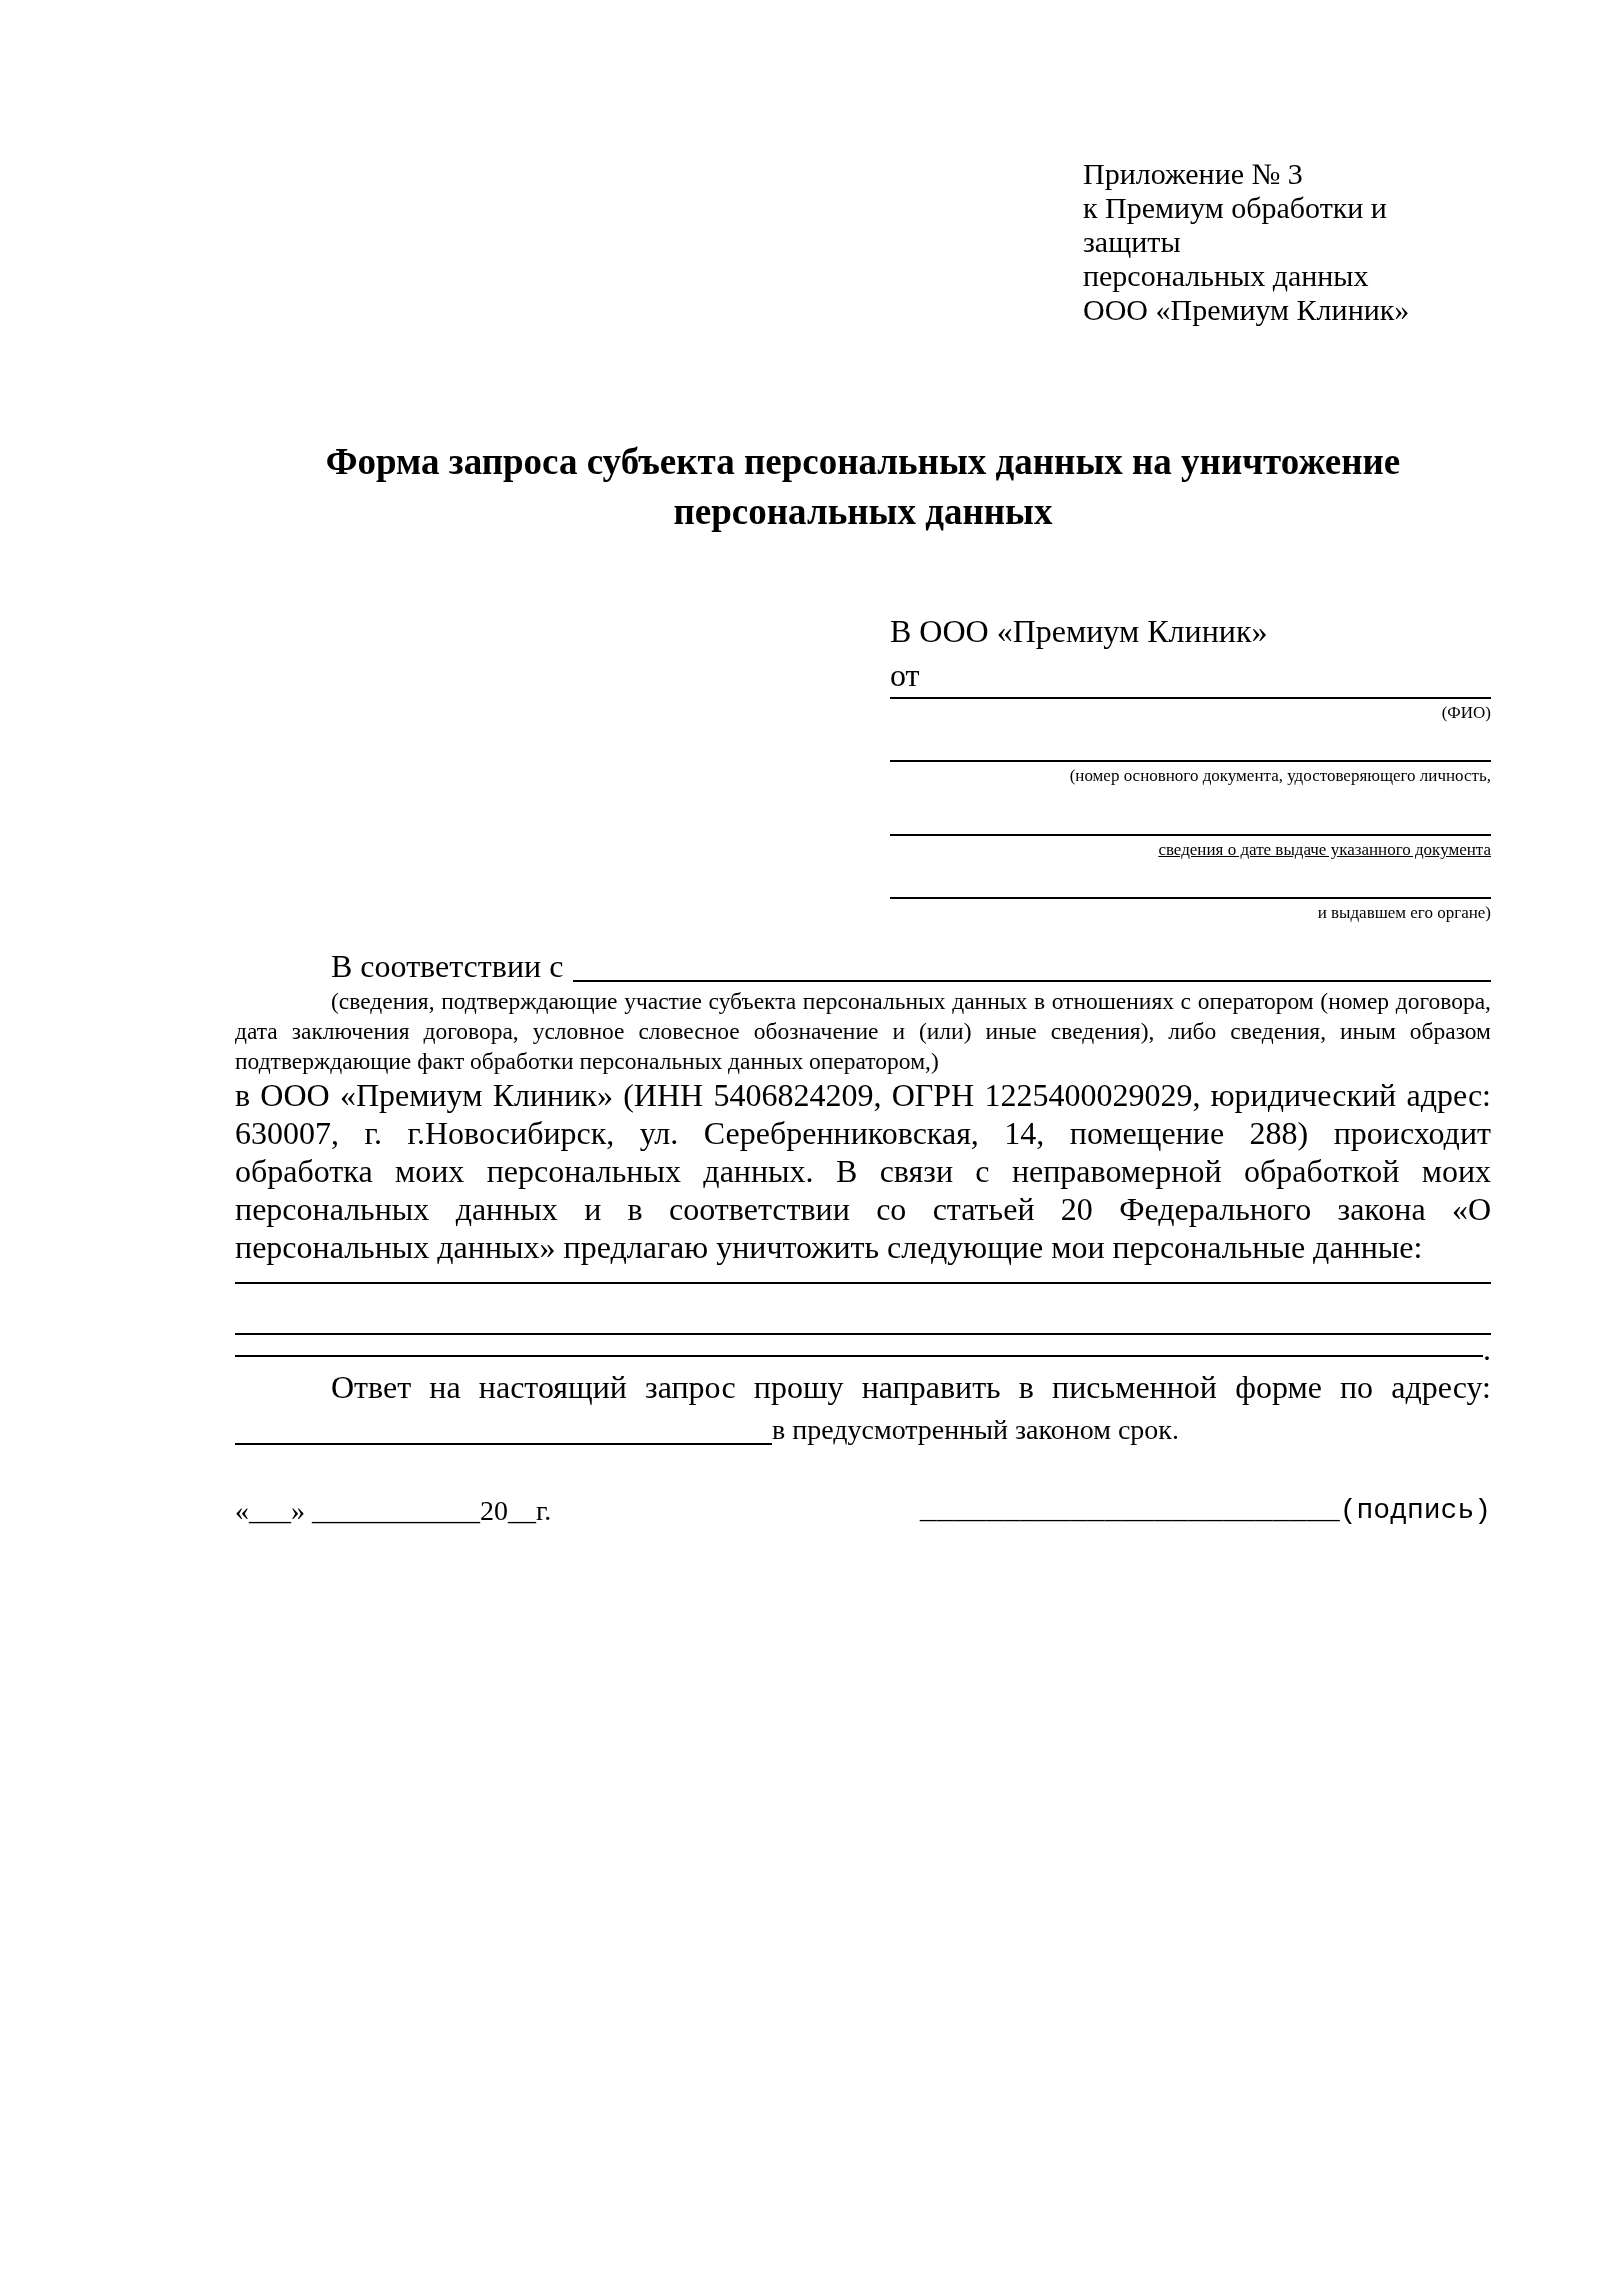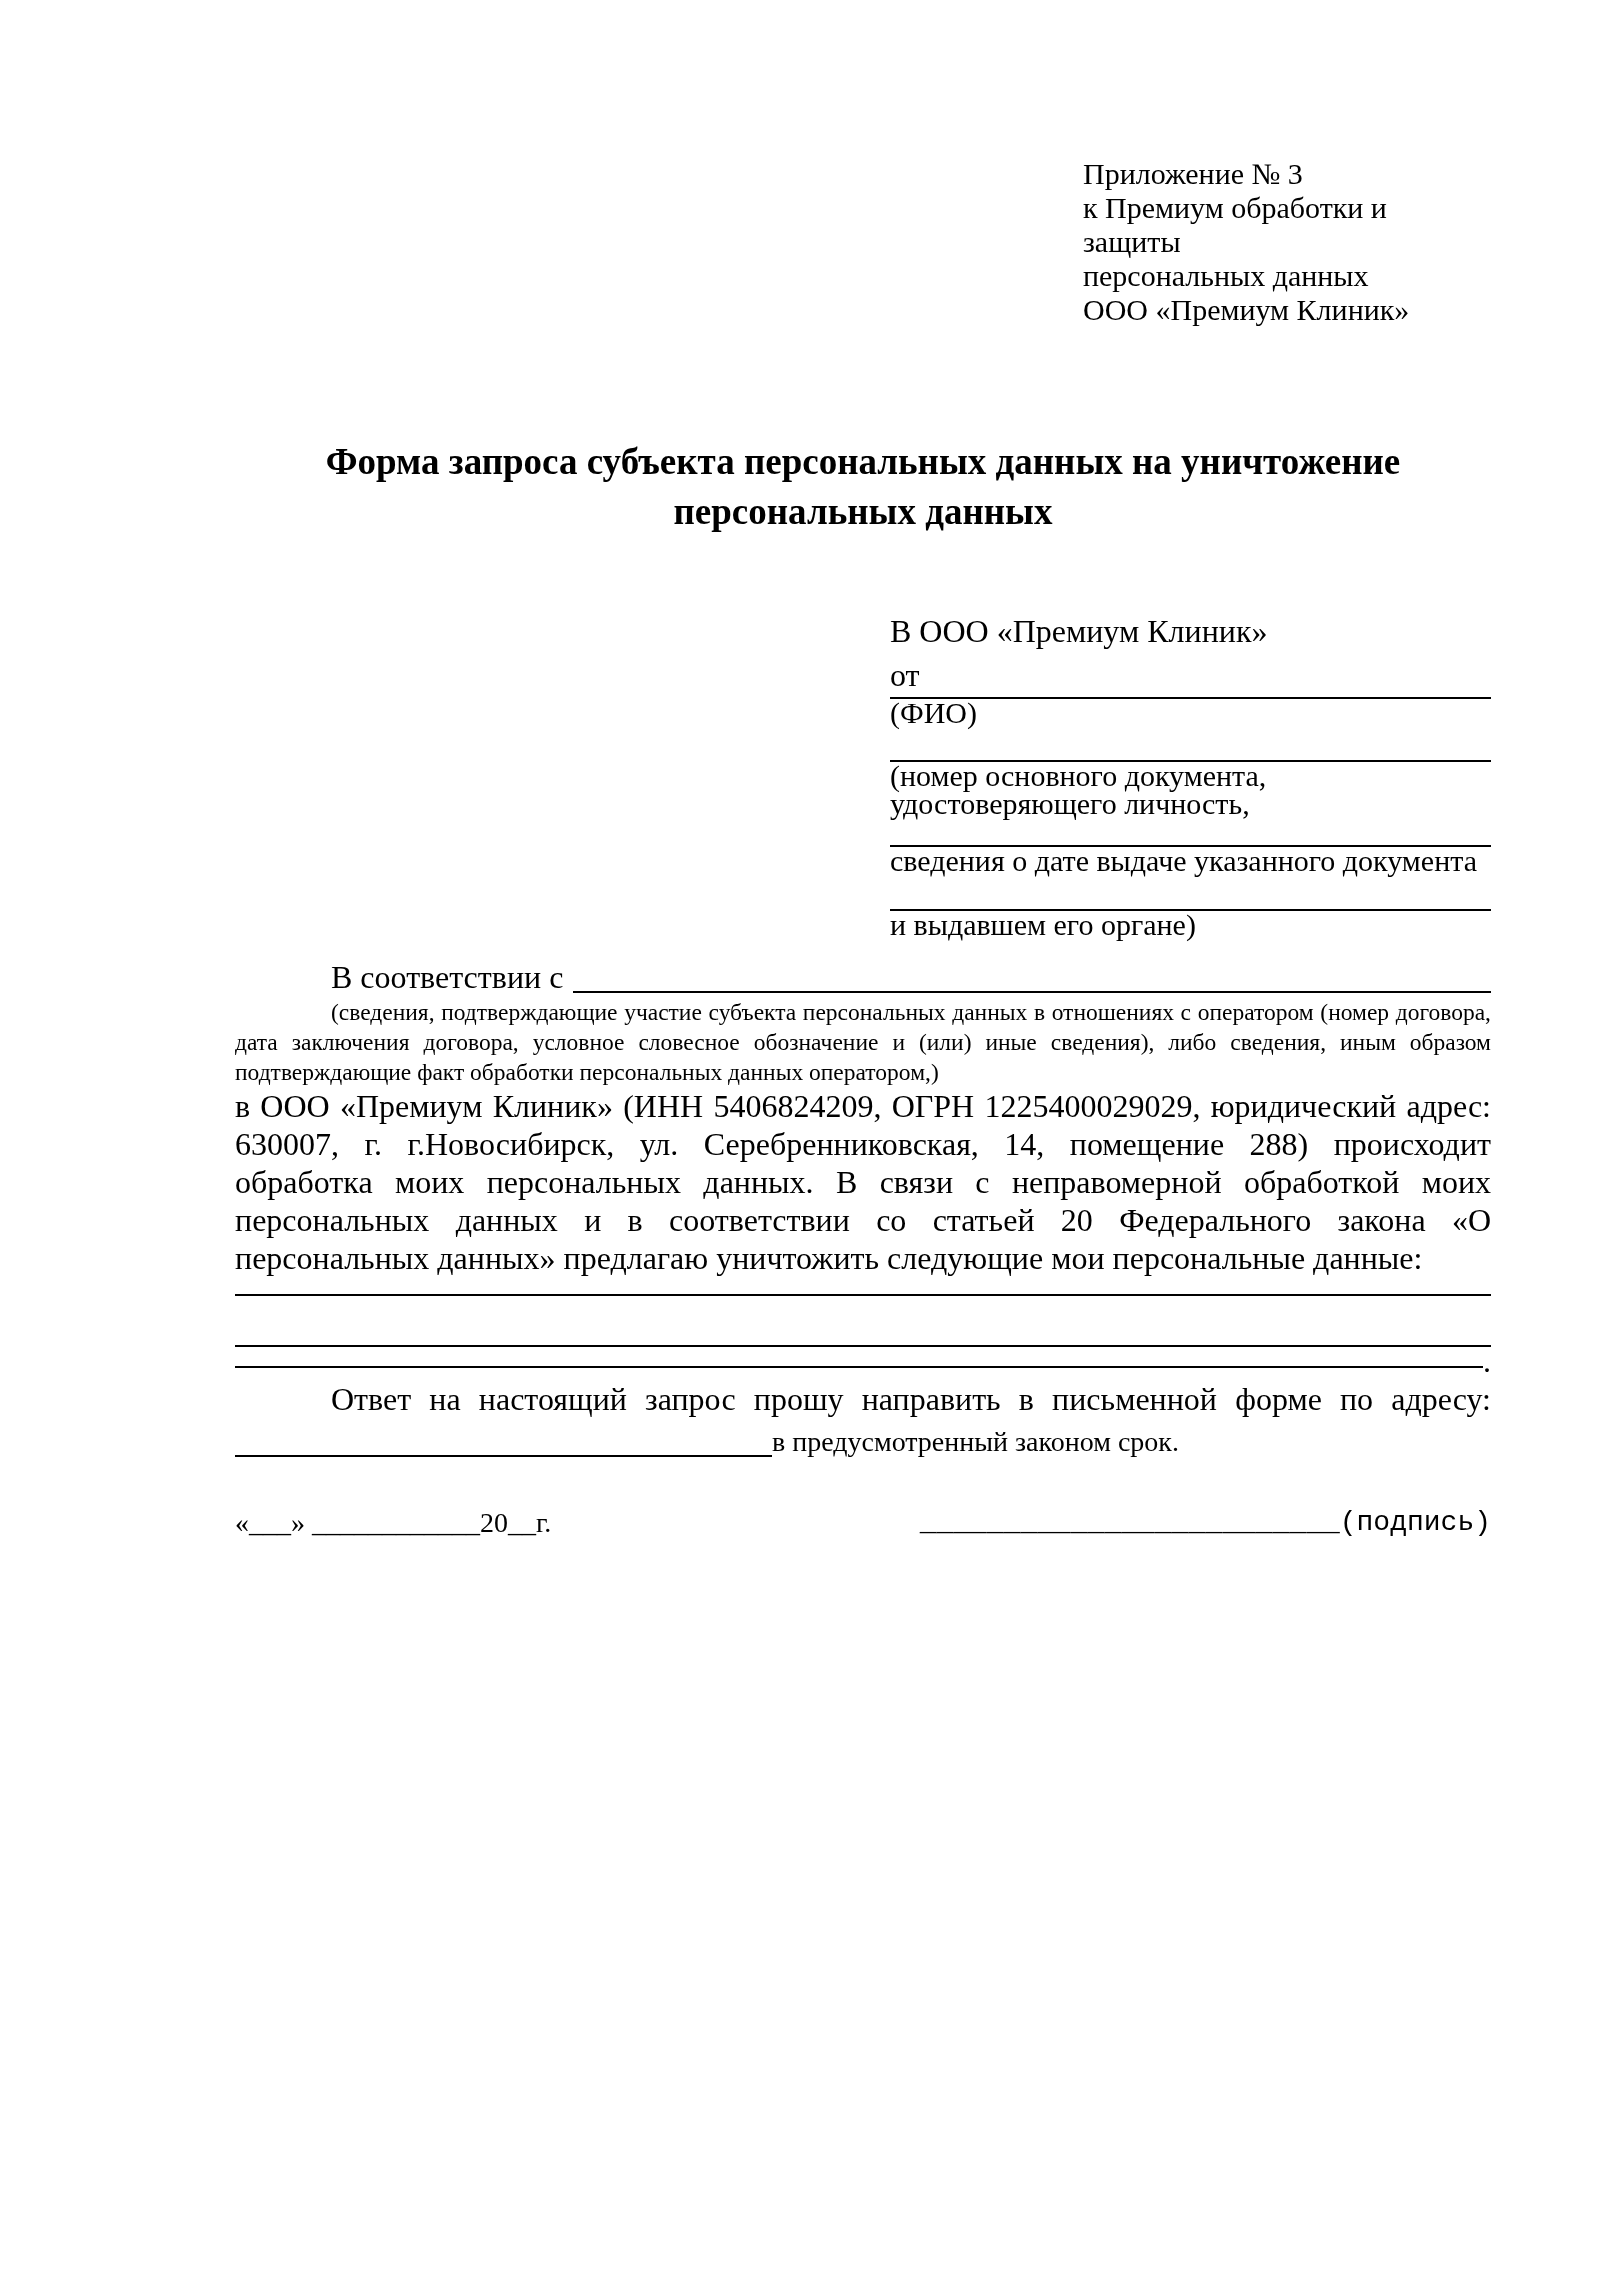--- a/index.html
+++ b/index.html
@@ -20,22 +20,22 @@
   .appendix { margin: 157px 0 0 848px; font-size: 30px; line-height: 34px; }
 
   
   .title { margin-top: 110px; text-align: center; font-weight: bold; font-size: 37px; line-height: 50px; }
 
   
   .addressee { margin-top: 72px; margin-left: 655px; width: 601px; }
   .addressee .addr-line { font-size: 32px; line-height: 44px; }
   .field { border-top: 2.9px solid #000; }
   .field.m35 { margin-top: 34px; }
-  .field.m47 { margin-top: 28px; }
-  .field-caption { text-align: left; font-size: 30px; line-height: 27.4px; }
+  .field.m47 { margin-top: 44px; text-decoration: underline; }
+  .field-caption { text-align: right; font-size: 17px; line-height: 27.4px; }
 
   
   .accordance-row { margin-top: 20px; display: flex; font-size: 32px; line-height: 39px; text-align: right; }
   .indent-sp { width: 96px; flex: 0 0 auto; }
   .fill-line { flex: 1 1 auto; border-bottom: 2.9px solid #000; margin: 0 0 3.9px 9.8px; }
 
   .note { margin: 0; font-size: 23.5px; line-height: 30px; text-align: justify; text-indent: 96px; }
   .main-par { margin: 0; font-size: 32px; line-height: 38px; text-align: justify; }
 
   .rule { height: 0; border-top: 2.9px solid #000; }

